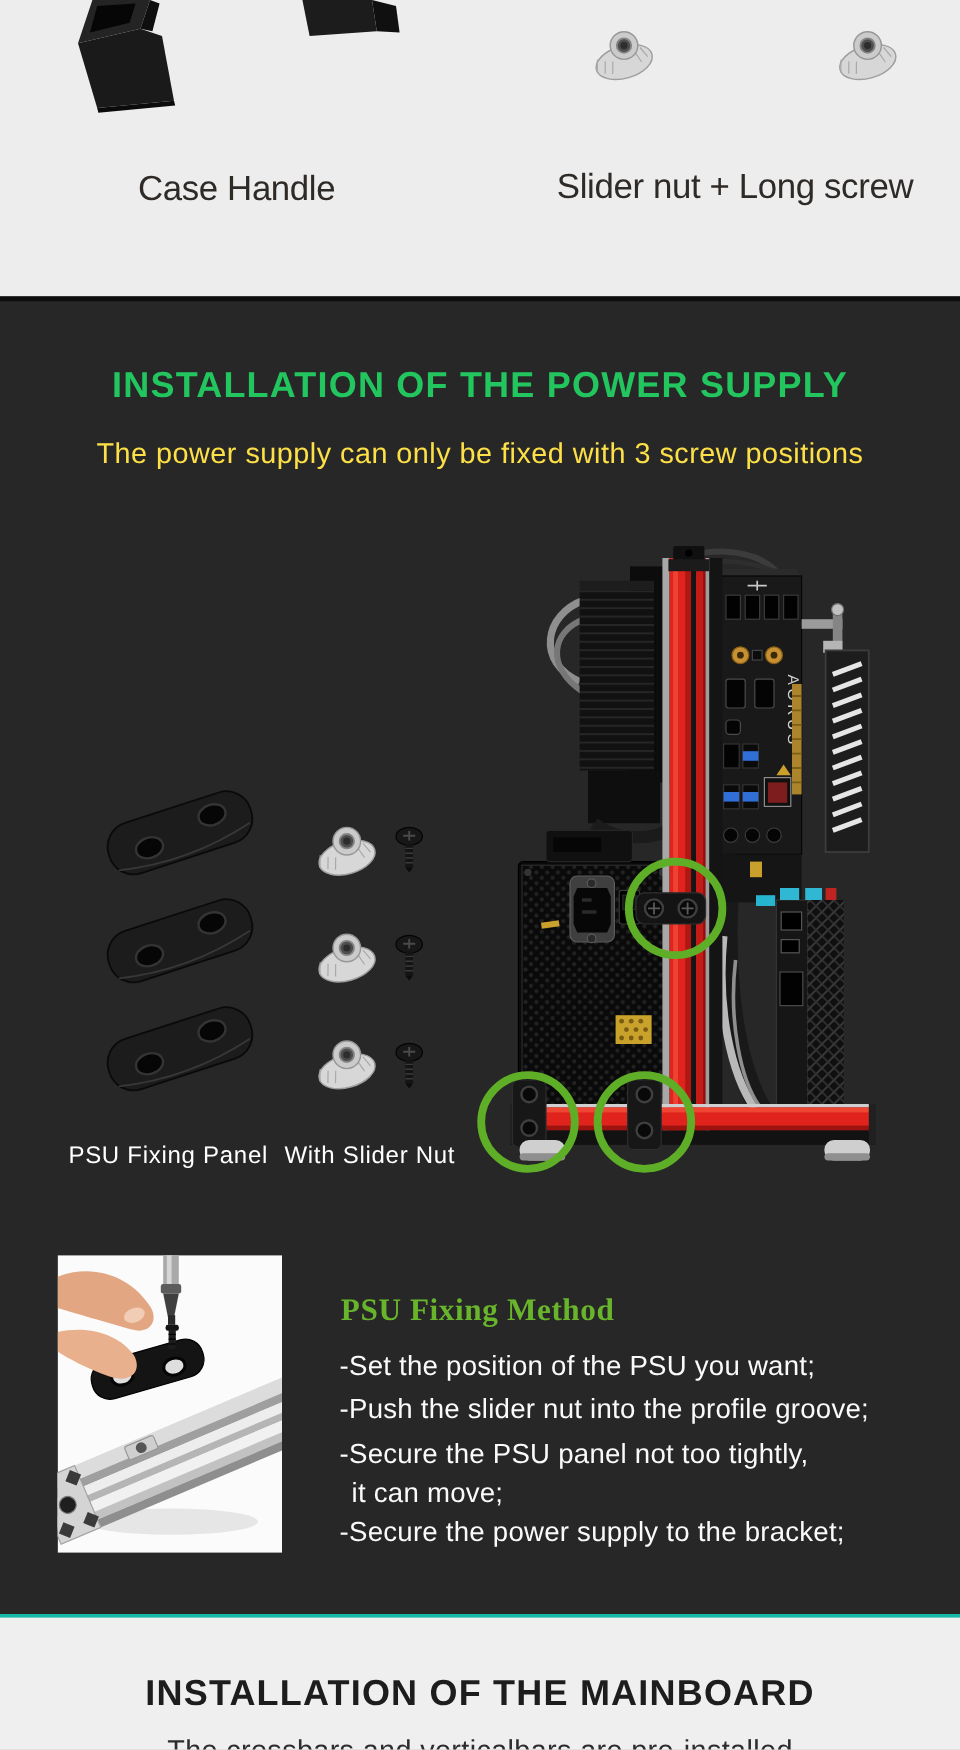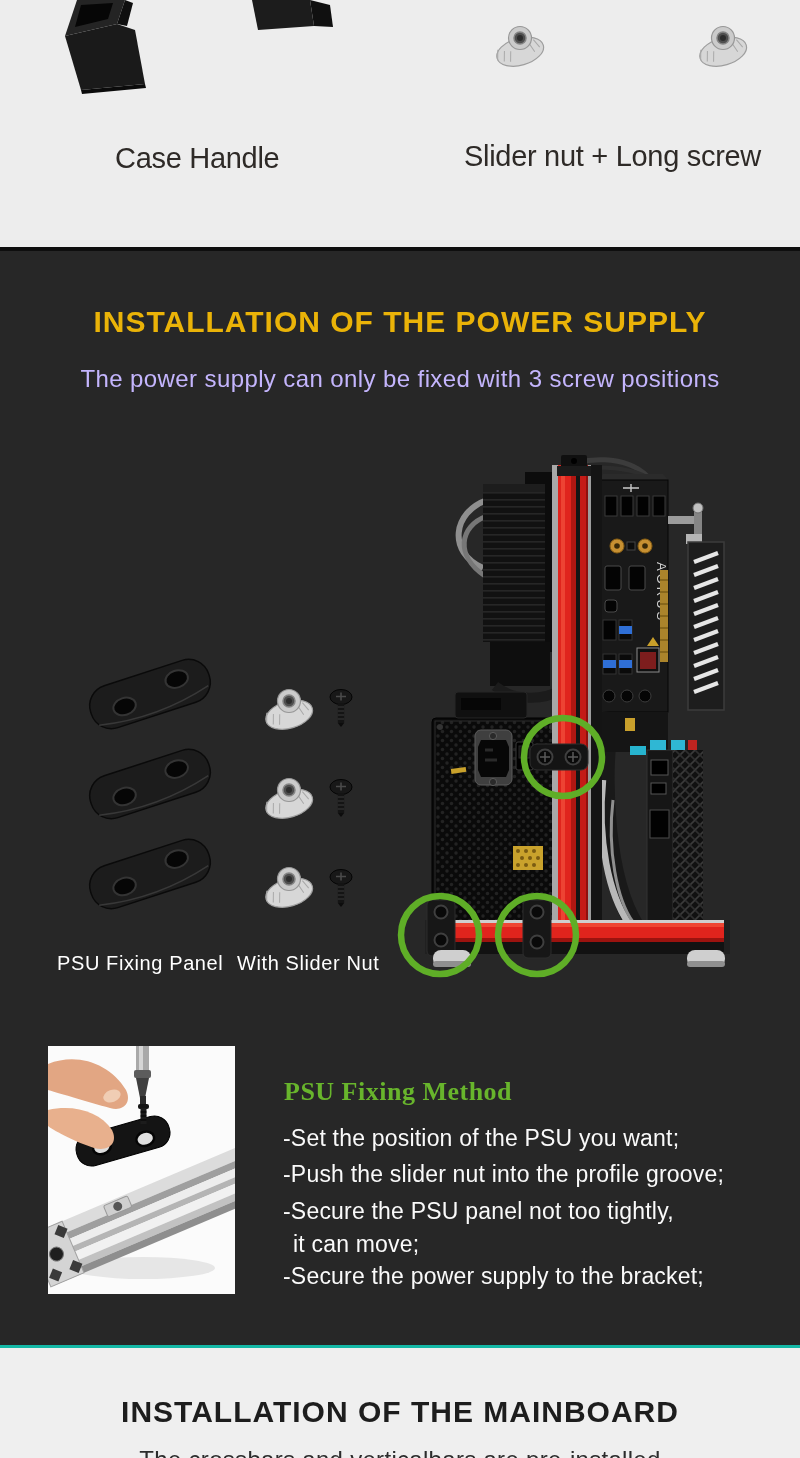--- a/index.html
+++ b/index.html
@@ -6,23 +6,23 @@
   .page{position:relative;width:800px;height:1458px;overflow:hidden;
         font-family:"Liberation Sans",sans-serif;background:#ededed;}
   .abs{position:absolute;}
   
   .section-top{position:absolute;left:0;top:0;width:800px;height:247px;background:#ededed;}
   .section-dark{position:absolute;left:0;top:247px;width:800px;height:1098px;background:#272727;}
   .dark-top-line{position:absolute;left:0;top:0;width:800px;height:4px;background:#0e0e0e;}
   .section-bottom{position:absolute;left:0;top:1345px;width:800px;height:113px;background:#efefef;border-top:3px solid #14b8a6;}
   
   .part-label{position:absolute;color:#2e2a27;font-size:29px;letter-spacing:-0.3px;white-space:nowrap;}
-  .h-white{position:absolute;left:0;width:800px;text-align:center;color:#eab308;
+  .h-white{position:absolute;left:0;width:800px;text-align:center;color:#22c55e;
            font-size:30px;font-weight:bold;letter-spacing:1px;white-space:nowrap;}
-  .sub-white{position:absolute;left:0;width:800px;text-align:center;color:#c4b5fd;
+  .sub-white{position:absolute;left:0;width:800px;text-align:center;color:#fde047;
            font-size:24px;letter-spacing:0.4px;white-space:nowrap;}
   .parts-caption{position:absolute;color:#ffffff;font-size:20px;letter-spacing:0.6px;white-space:nowrap;text-align:right;}
   .method-title{position:absolute;left:284px;top:830px;color:#68b52c;font-size:26px;font-weight:bold;letter-spacing:0.5px;white-space:nowrap;font-family:Liberation Serif, serif;}
   .method-step{position:absolute;left:283px;color:#fafafa;font-size:23px;letter-spacing:0.2px;white-space:nowrap;}
   .method-step.indent{left:293px;}
   .h-dark{position:absolute;left:0;width:800px;text-align:center;color:#1d1d1d;
           font-size:30px;font-weight:bold;letter-spacing:1px;white-space:nowrap;}
   .sub-dark{position:absolute;left:0;width:800px;text-align:center;color:#2c2c2c;
           font-size:24px;letter-spacing:0.3px;white-space:nowrap;}
 </style>

